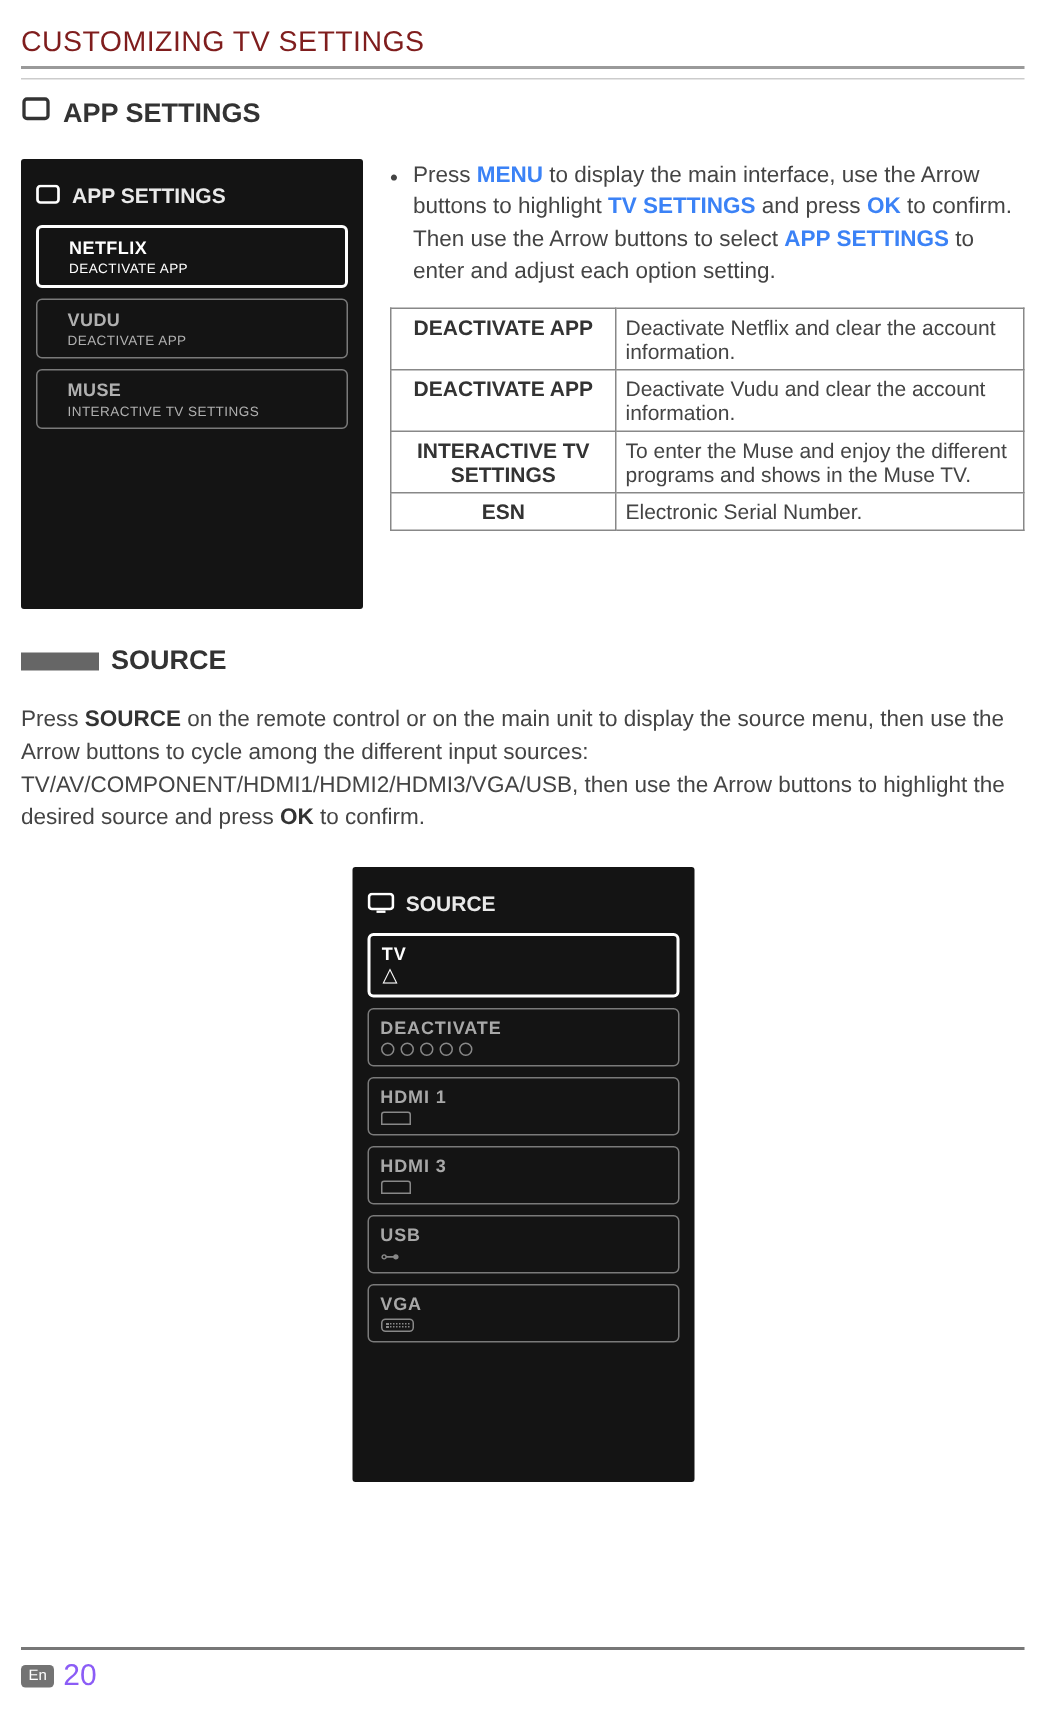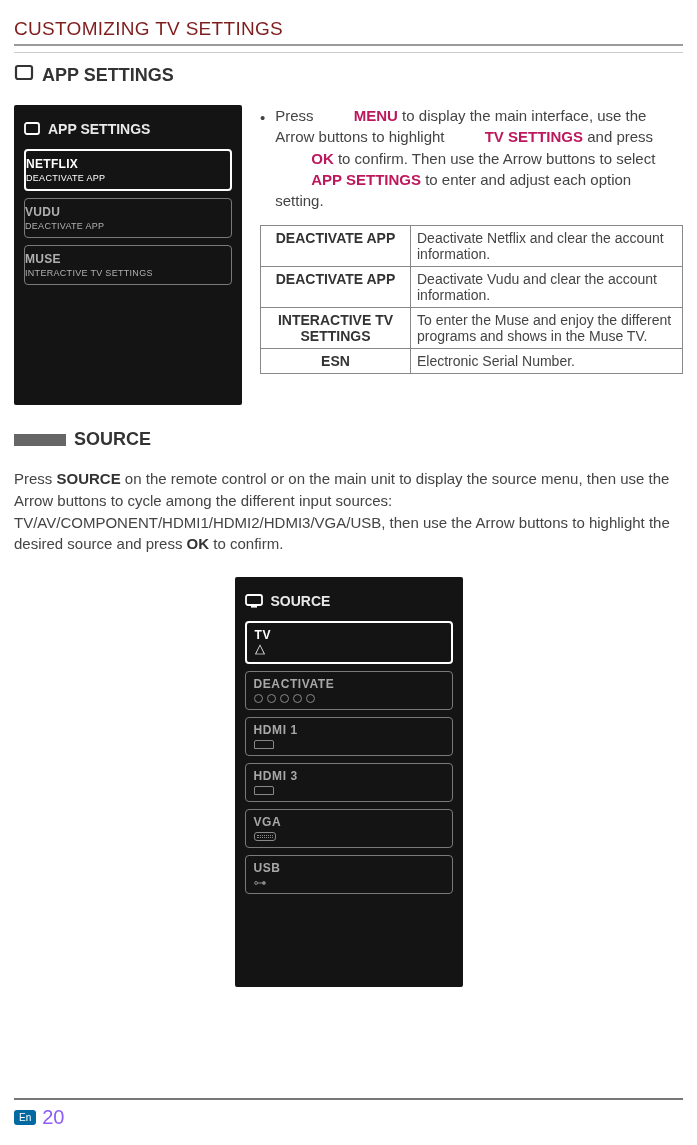--- a/index.html
+++ b/index.html
@@ -20,52 +20,52 @@
   .section-head h2 { font-size: 18px; color: #333; font-weight: 700; }
   .section-head .bar { width: 52px; height: 12px; background: #666; }
   .row1 { display: flex; gap: 18px; align-items: flex-start; margin-bottom: 24px; }
   .tvpanel {
     width: 228px; min-height: 300px; background: #141414; color: #e9e9e9;
     padding: 14px 10px 24px 10px; border-radius: 2px;
   }
   .tvpanel.small { width: 228px; min-height: 410px; margin: 0 auto; }
   .panel-title { display: flex; align-items: center; gap: 8px; font-size: 14px; font-weight: 700; margin: 2px 0 12px 0; }
   .menu-item {
-    border: 1px solid #7a7a7a; border-radius: 4px; padding: 6px 0; margin-bottom: 7px;
+    border: 1px solid #7a7a7a; border-radius: 4px; padding: 6px 20px; margin-bottom: 7px;
     font-size: 11px; color: #b0b0b0;
   }
   .menu-item.active { border: 2px solid #fff; color: #fff; }
   .menu-item .label { font-size: 12px; font-weight: 700; display: block; letter-spacing:.3px; }
   .menu-item.active .label { color:#fff; }
   .menu-item .sub { font-size: 9px; display: block; margin-top:2px; letter-spacing:.3px;}
   .menu-item .line { display:block; font-size:9px; letter-spacing:.3px; }
   .right-col { flex: 1; }
   .bullet-row { display:flex; gap:10px; font-size:15px; line-height:1.42; margin-bottom:14px; }
   .bullet-row .dot { padding-top:2px; }
-  .bullet-row b { color: #be185d; margin-left: 36px; }
+  .bullet-row b { color: #3b82f6; }
   table.desc { width: 100%; border-collapse: collapse; font-size: 14px; }
   table.desc td { border: 1px solid #888; padding: 4px 6px; vertical-align: top; }
   table.desc td:first-child { width: 150px; text-align: center; font-weight: 700; color:#333; }
   .source-para { font-size: 15px; line-height: 1.45; margin-bottom: 22px; margin-top:6px; }
   .source-para b { color:#333; }
   .src-item { border:1px solid #7a7a7a; border-radius:4px; padding:5px 25px 6px 8px; margin-bottom:7px; color:#a8a8a8; }
   .src-item.active { border:2px solid #fff; color:#fff; }
   .src-item .label { font-size:12px; font-weight:600; display:block; letter-spacing:.6px; }
   .src-item .glyphs { display:flex; gap:4px; margin-top:3px; }
   .circ { width:9px; height:9px; border:1.5px solid #888; border-radius:50%; display:inline-block; }
   .hdmi-shape { width:20px; height:9px; border:1.5px solid #888; border-top-left-radius:2px; border-top-right-radius:2px; display:inline-block; }
   .vga-shape { width:22px; height:9px; border:1.5px solid #888; border-radius:3px; display:inline-block; position:relative; }
   .vga-shape::after { content:""; position:absolute; left:2px; top:2px; right:2px; bottom:2px; border-top:1px dotted #888; border-bottom:1px dotted #888;}
   .usb-shape { display:inline-block; color:#888; font-size:13px; line-height:9px; }
   .ant-shape { display:inline-block; color:#fff; font-size:13px; line-height:11px; transform:rotate(180deg); }
   .footer {
     position:absolute; left:0; bottom:16px; width:100%; padding: 0 14px;
   }
   .footer-inner { border-top:2px solid #777; padding-top:6px; display:flex; align-items:center; gap:6px; }
-  .en-badge { background:#0369a1; color:#fff; font-size:10px; padding:2px 5px; border-radius:3px; }
+  .en-badge { background:#737373; color:#fff; font-size:10px; padding:2px 5px; border-radius:3px; }
   .pg-num { font-size:20px; color:#8b5cf6; }
 </style>
 </head>
 <body>
 
 <div class="chapter-title">CUSTOMIZING TV SETTINGS</div>
 <div class="top-rule"></div>
 <div class="sub-rule"></div>
 
 <div class="section-head">
@@ -169,29 +169,29 @@
         <span class="hdmi-shape"></span>
       </div>
   </div>
   <div class="src-item">
     <span class="label">HDMI 3</span>
     <div class="glyphs">
         <span class="hdmi-shape"></span>
       </div>
   </div>
   <div class="src-item">
+    <span class="label">USB</span>
+    <div class="glyphs">
+        <span class="usb-shape">⊶</span>
+      </div>
+  </div>
+  <div class="src-item">
     <span class="label">VGA</span>
     <div class="glyphs">
         <span class="vga-shape"></span>
-      </div>
-  </div>
-  <div class="src-item">
-    <span class="label">USB</span>
-    <div class="glyphs">
-        <span class="usb-shape">⊶</span>
       </div>
   </div>
 </div>
 
 <div class="footer">
   <div class="footer-inner">
     <span class="en-badge">En</span>
     <span class="pg-num">20</span>
   </div>
 </div>

